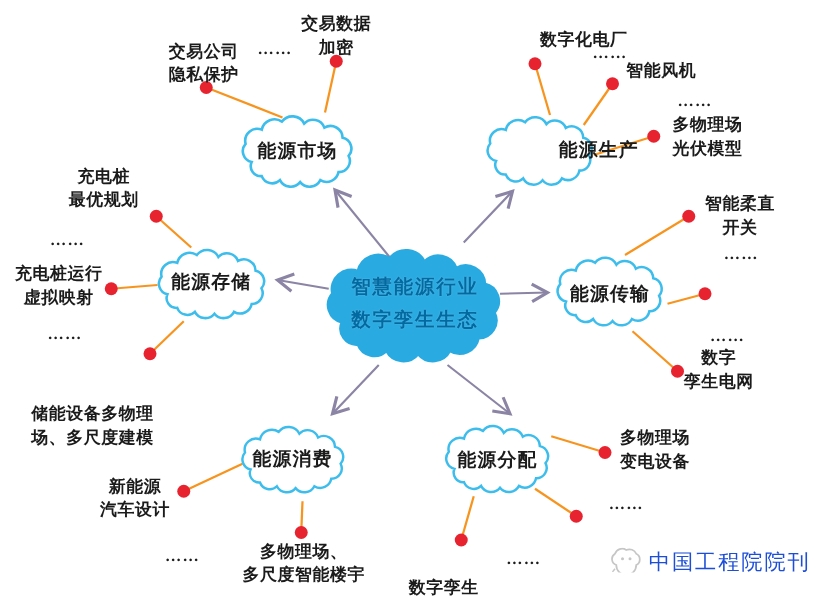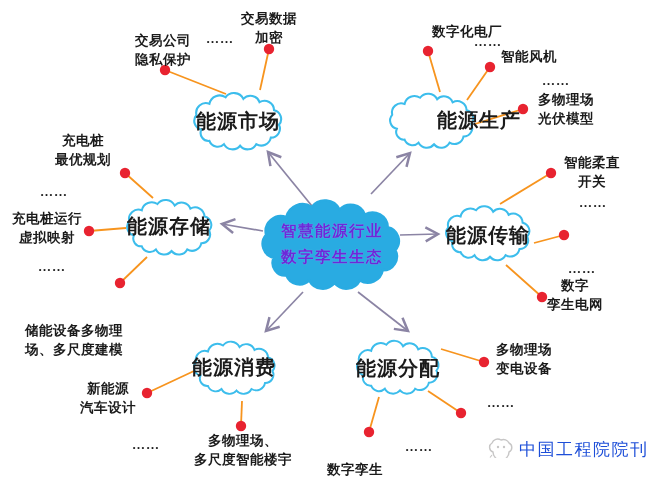--- a/index.html
+++ b/index.html
@@ -7,23 +7,23 @@
     position:relative;width:662px;height:477px;background:#ffffff;overflow:hidden;
     font-family:"Liberation Serif","DejaVu Serif",serif;
   }
   #shapes{position:absolute;left:0;top:0;width:662px;height:477px;}
   .lbl{
     position:absolute;transform:translate(-50%,-50%);
     font-weight:bold;font-size:13.5px;line-height:1.38;color:#1b1b1b;
     text-align:center;white-space:pre-line;letter-spacing:0.5px;
   }
   .ellipsis{font-size:13px;letter-spacing:1px;color:#1b1b1b;}
-  .cloud-lbl{font-size:20px;letter-spacing:1px;}
+  .cloud-lbl{font-size:15px;letter-spacing:1px;}
   .center-lbl{
-    color:#6d28d9;font-size:15.5px;letter-spacing:1.5px;line-height:1.7;
+    color:#0369a1;font-size:15.5px;letter-spacing:1.5px;line-height:1.7;
     text-shadow:0 0 1px rgba(255,255,255,.4);
   }
   .watermark{
     position:absolute;left:488px;top:438px;display:flex;gap:5px;
     color:#1d4ed8;font-size:17px;letter-spacing:1.5px;font-weight:normal;
   }
 </style>
 </head>
 <body>
 

